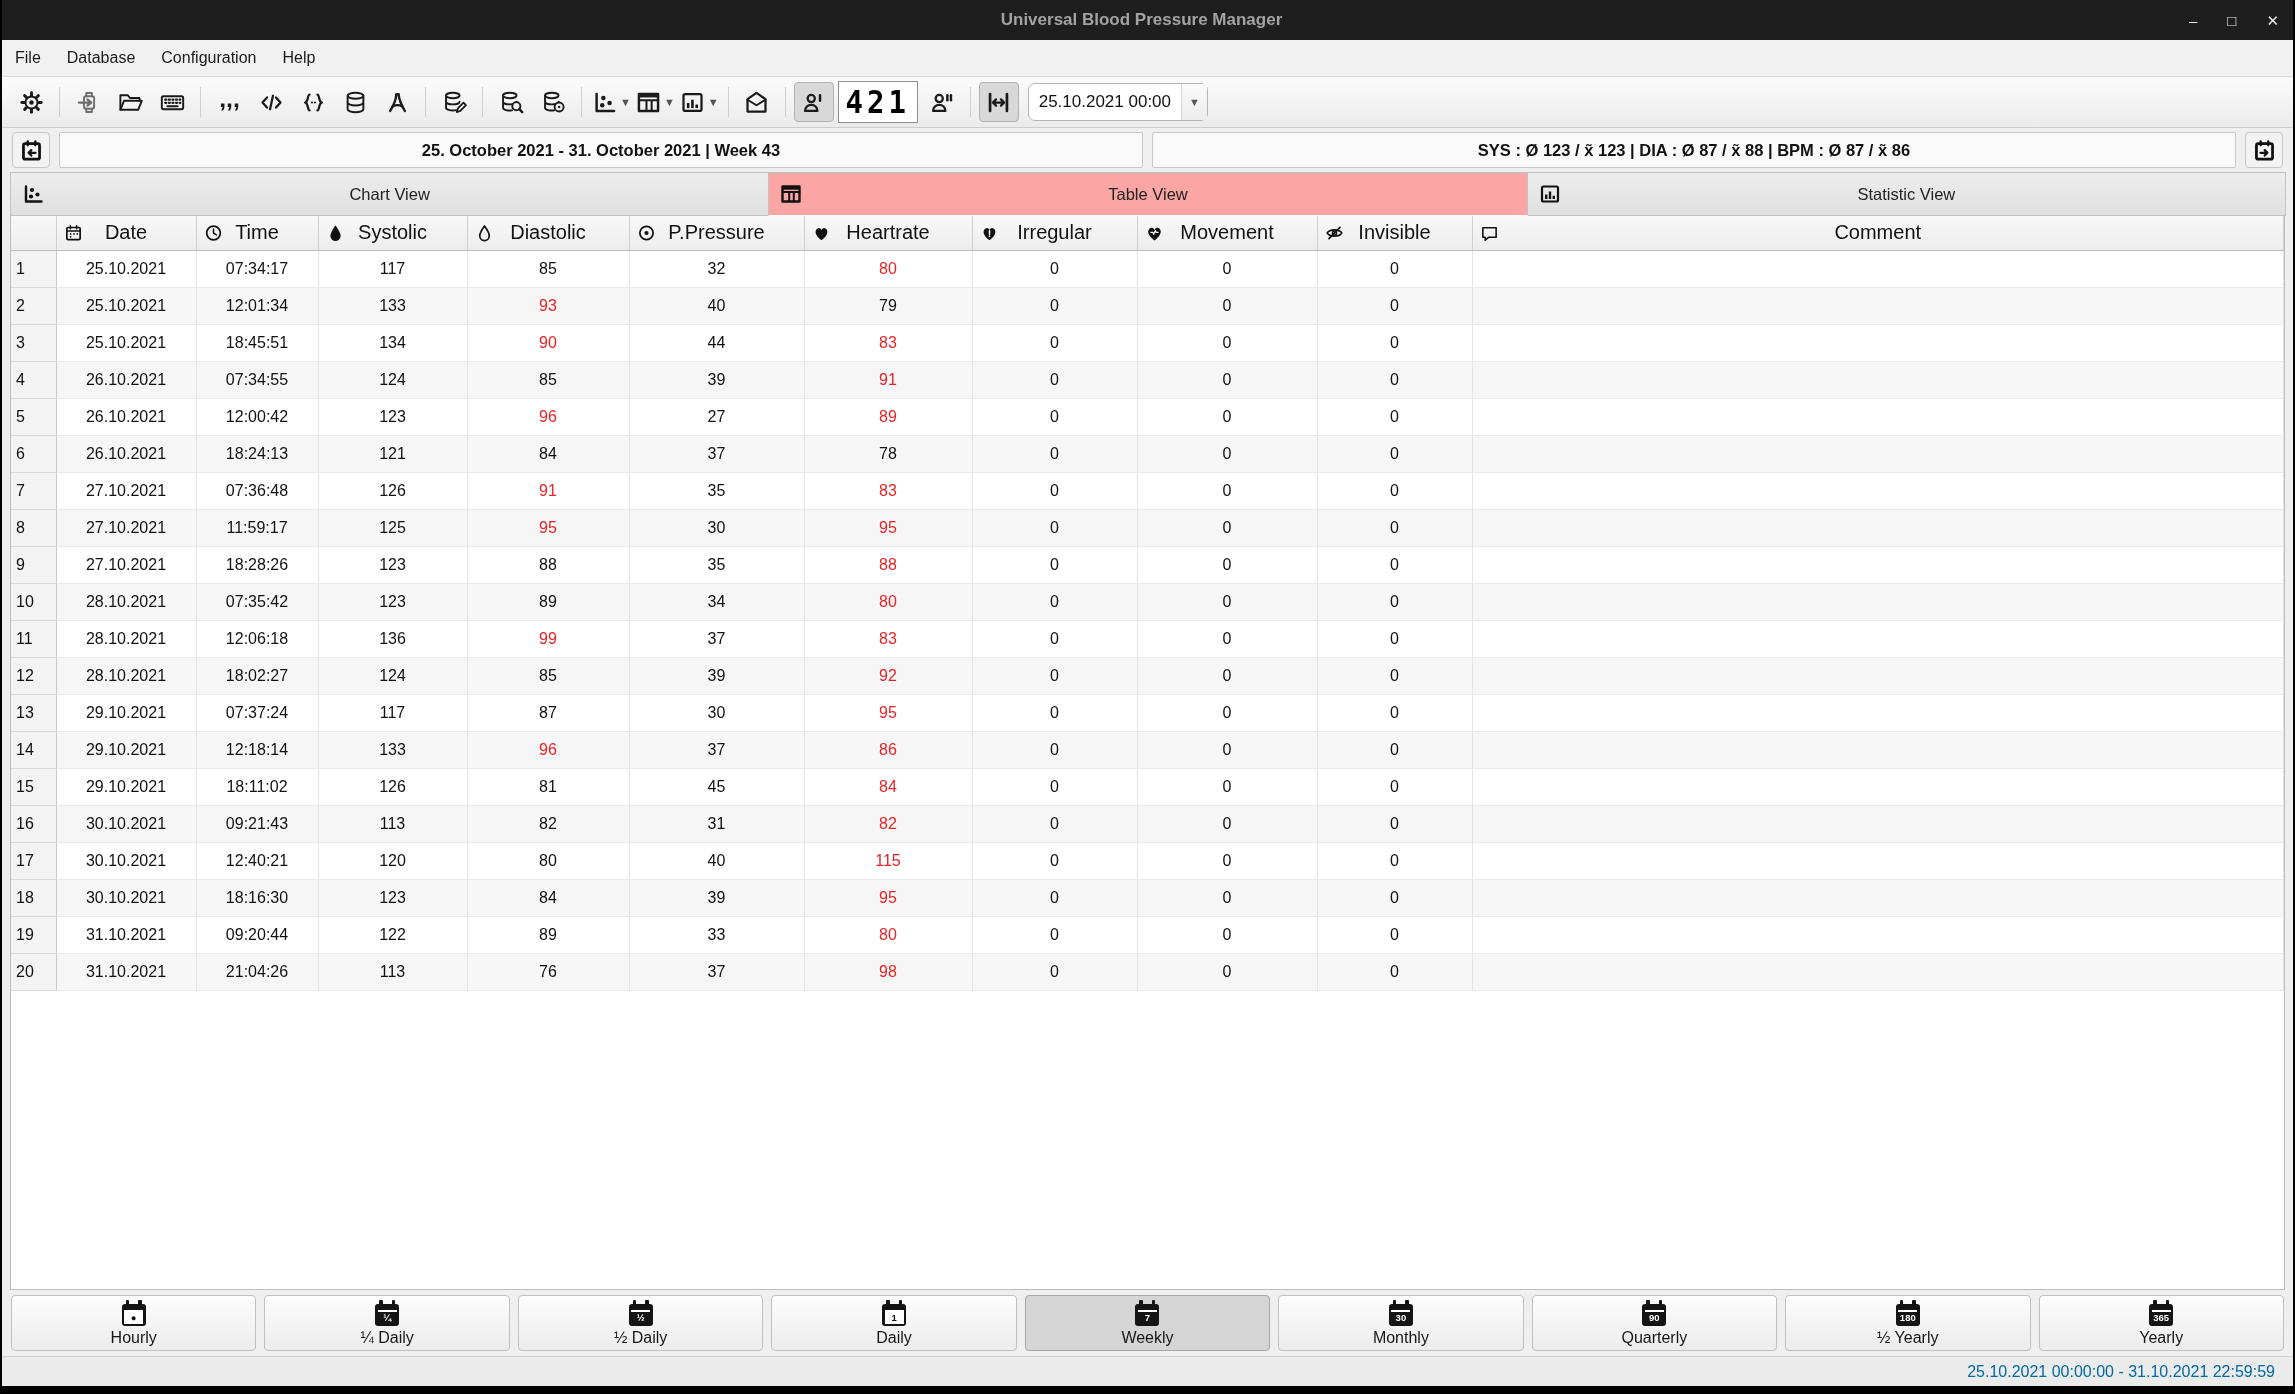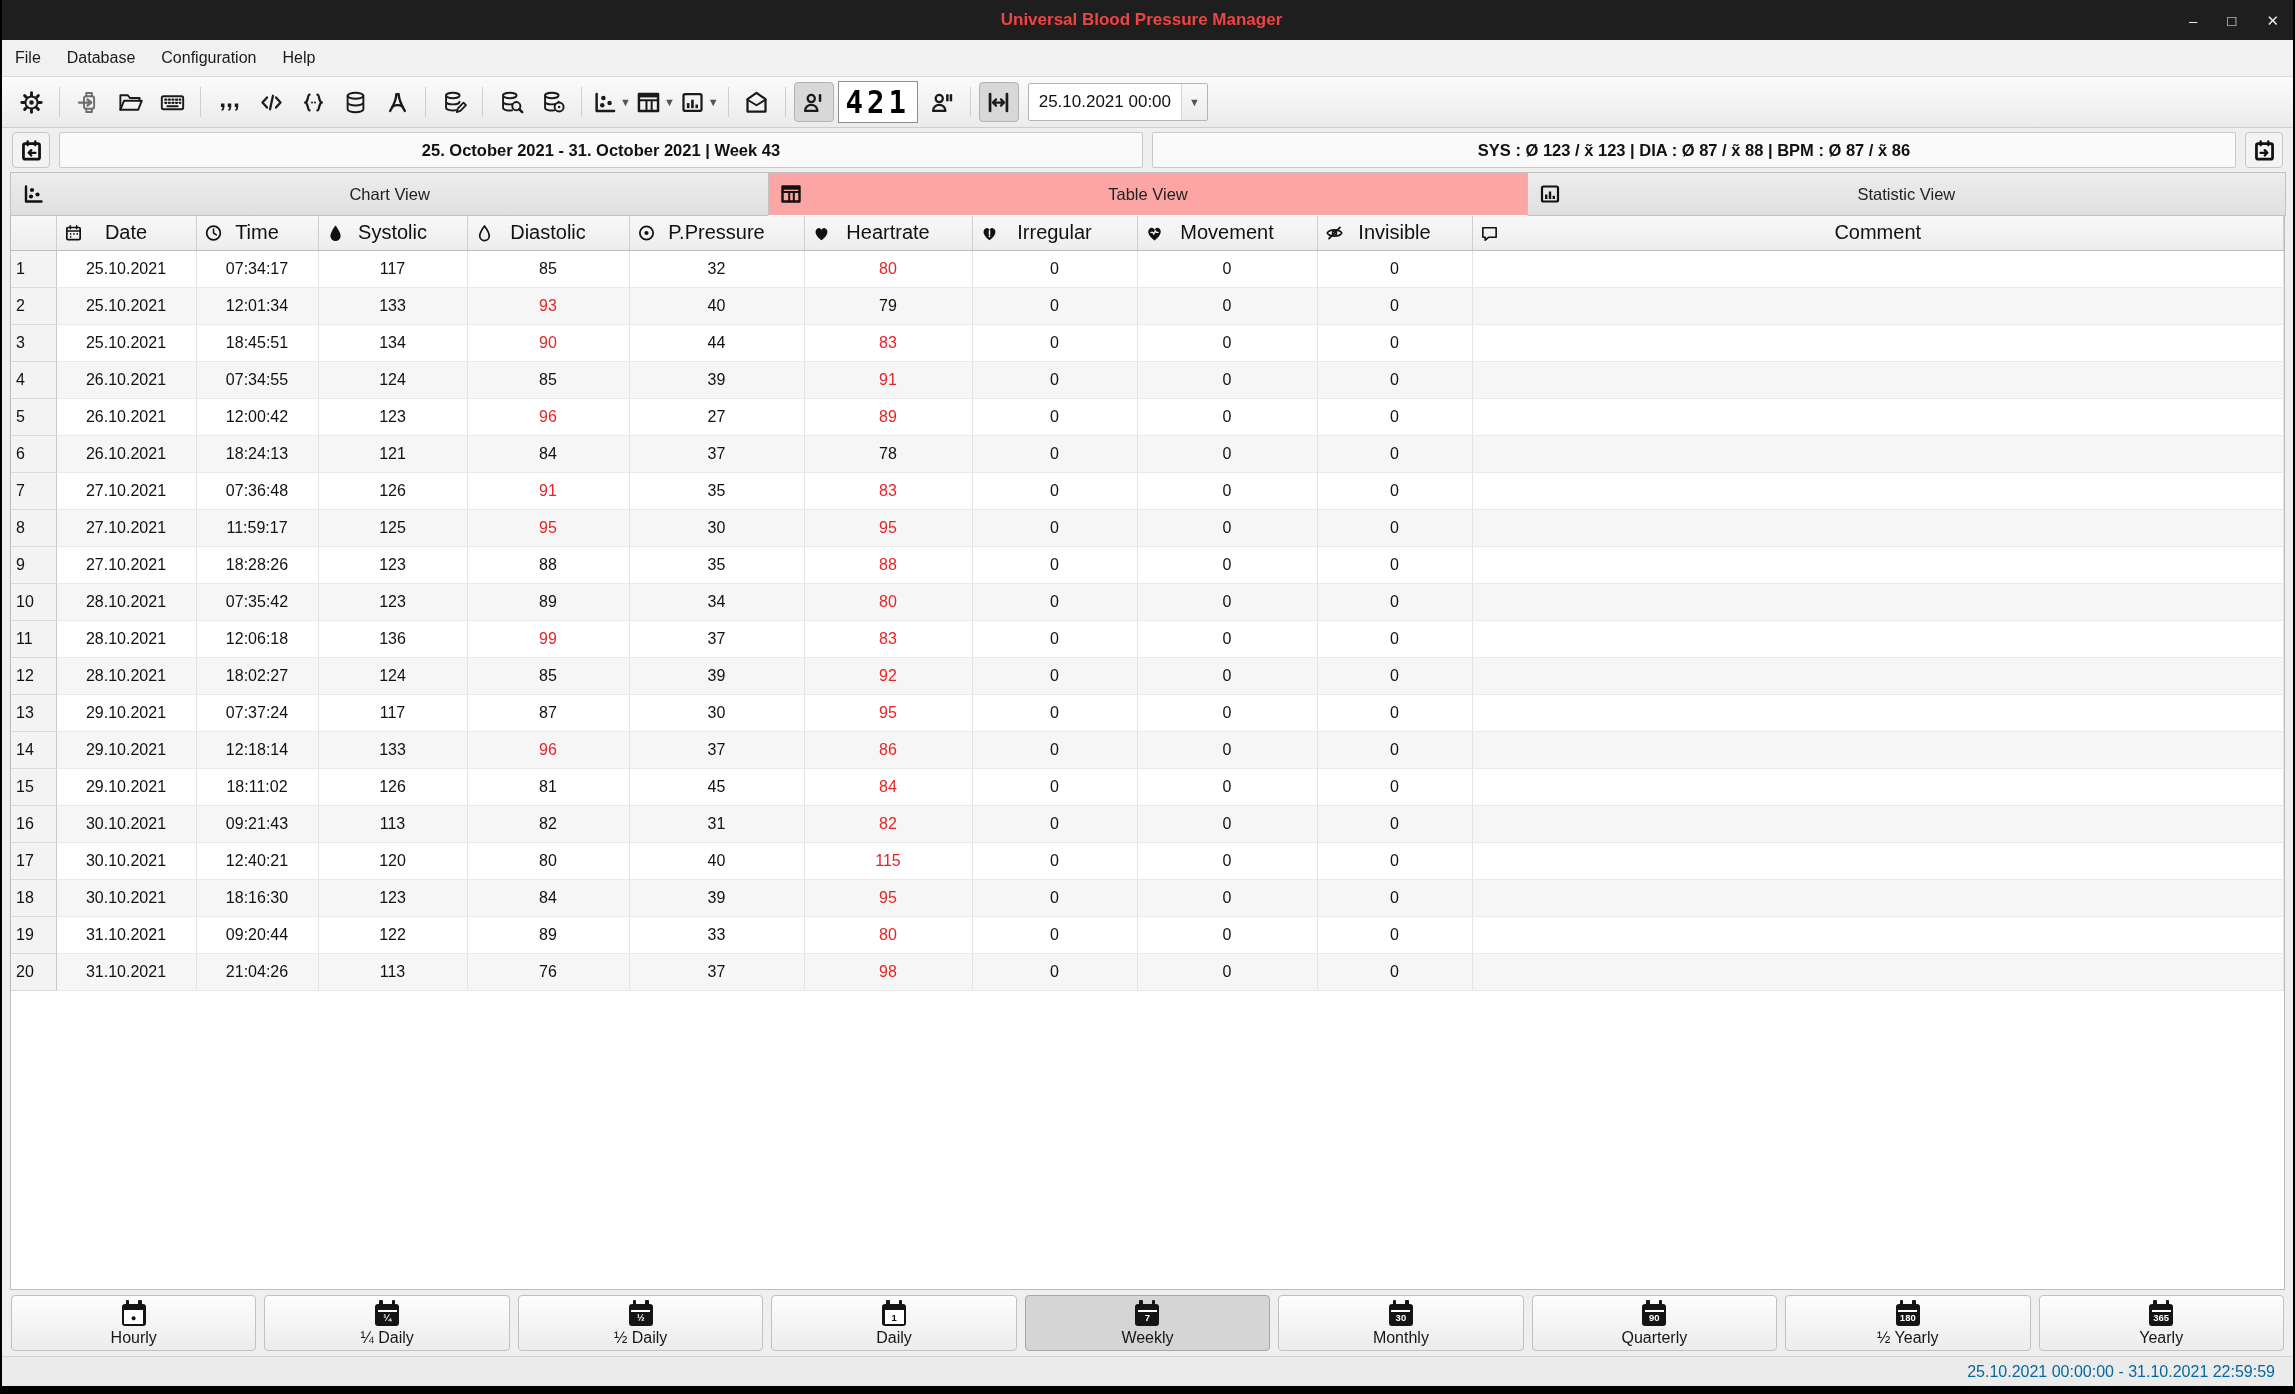--- a/index.html
+++ b/index.html
@@ -5,21 +5,21 @@
   * { margin:0; padding:0; box-sizing:border-box; }
   html,body { width:2295px; height:1394px; background:#000; overflow:hidden;
               font-family:"Liberation Sans", sans-serif; }
   .window { position:absolute; top:0; left:2px; right:2px; bottom:8px;
             display:flex; flex-direction:column; background:#efefef; }
 
   
   .titlebar { height:40px; background:#1e1e1e; display:flex; align-items:center;
               position:relative; flex:0 0 auto; }
   .titlebar .title { position:absolute; left:0; right:12px; text-align:center;
-                     color:#ef4444; font-weight:bold; font-size:17px; }
+                     color:#a3a3a3; font-weight:bold; font-size:17px; }
   .win-controls { position:absolute; right:14px; display:flex; gap:30px; }
   .win-btn { color:#e8e8e8; font-size:15px; line-height:1; cursor:default; }
 
   
   .menubar { height:36px; background:#f1f1f1; display:flex; align-items:center;
              flex:0 0 auto; }
   .menu-item { padding:6px 13px; font-size:16px; color:#1a1a1a; }
 
   
   .toolbar { height:52px; background:linear-gradient(#fbfbfb,#ebebeb);
@@ -34,21 +34,21 @@
   .ic { width:27px; height:27px; stroke:#1a1a1a; stroke-width:1.7; fill:none;
         stroke-linecap:round; stroke-linejoin:round; }
   .ic.gray { stroke:#6e6e6e; }
   .lcd { width:80px; height:42px; background:#fff; border:1px solid #8e8e8e;
          display:flex; align-items:center; justify-content:center;
          font-family:"DejaVu Sans Mono", monospace; font-weight:bold;
          font-size:29px; letter-spacing:4px; transform-origin:center;
          margin:0 3px; }
   .lcd span { transform:scaleY(1.12); }
   .datecombo { height:38px; margin-left:8px; background:#fff; border:1px solid #b5b5b5;
-               border-radius:2px; display:flex; align-items:center; }
+               border-radius:7px; display:flex; align-items:center; }
   .datecombo .val { padding:0 10px; font-size:17px; color:#111; }
   .datecombo .dc-caret { width:26px; align-self:stretch; display:flex; align-items:center;
                justify-content:center; color:#555; font-size:11px;
                border-left:1px solid #d5d5d5; background:linear-gradient(#fafafa,#ececec); }
 
   
   .statsrow { height:44px; display:flex; align-items:center; gap:9px;
               padding:0 10px; flex:0 0 auto; }
   .nav-btn { width:38px; height:36px; background:#f3f3f3; border:1px solid #c6c6c6;
              border-radius:4px; display:flex; align-items:center; justify-content:center; }

